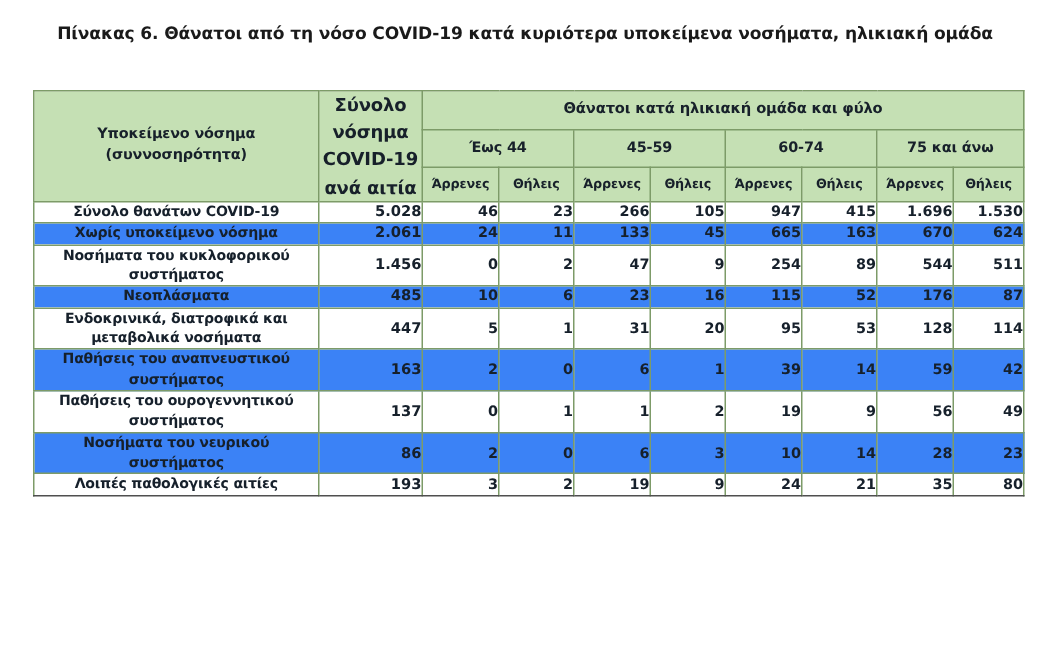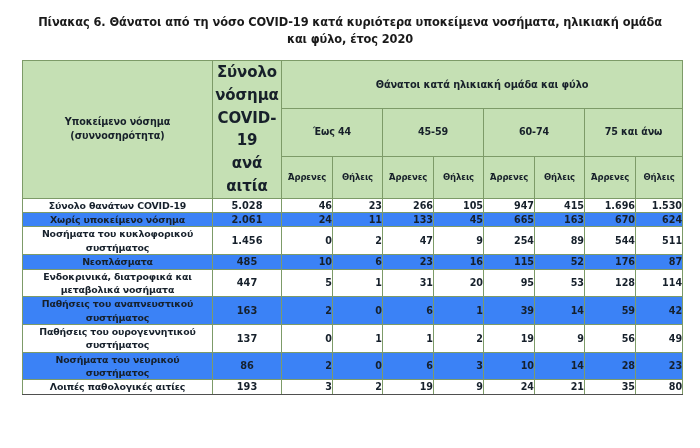--- a/index.html
+++ b/index.html
@@ -59,21 +59,21 @@
     padding: 3px 2px;
     letter-spacing: -0.1px;
   }
   .hdr-rowlabel {
     font-size: 9.6px;
     line-height: 1.5;
     padding: 4px 6px;
     text-align: center;
   }
   .hdr-total {
-    font-size: 15px;
+    font-size: 12px;
     line-height: 1.52;
     padding: 4px 3px;
   }
   .hdr-span {
     font-size: 9.8px;
     padding: 5px 2px 4px 2px;
   }
   .hdr-age {
     font-size: 9.6px;
     padding: 5px 2px;
@@ -98,21 +98,20 @@
     font-size: 9.6px;
     font-weight: bold;
     color: #16202b;
     text-align: right;
     padding: 4px 9px 4px 3px;
   }
   td.num-total {
     font-size: 9.8px;
     font-weight: bold;
     padding-right: 11px;
-    text-align: center;
   }
   tr.band td { background: #3b82f6; }
   tr.plain td { background: #ffffff; }
   tr.totalrow td { background: #ffffff; }
   tr.totalrow td.rowlabel { font-weight: bold; }
   tr.totalrow td.num { font-weight: bold; }
 
   
   tr.totalrow td { border-top: 1.3px solid #4f4f4f; border-bottom: 1px solid #7d9b68; }
   tr.lastrow td { border-bottom: 1.3px solid #4f4f4f; }
@@ -120,21 +119,20 @@
   
   .vsep-left { border-left: 1.3px solid #4f4f4f !important; }
 </style>
 </head>
 <body>
 
 <div id="page">
 
   <div class="title-block">
     <div>Πίνακας 6. Θάνατοι από τη νόσο COVID-19 κατά κυριότερα υποκείμενα νοσήματα, ηλικιακή ομάδα</div>
-    <div>και φύλο, έτος 2020</div>
   </div>
 
   <div class="table-wrap">
     <table class="maintable">
       <colgroup>
         <col style="width:190px">
         <col style="width:69px">
         <col style="width:51px">
         <col style="width:50px">
         <col style="width:51px">

